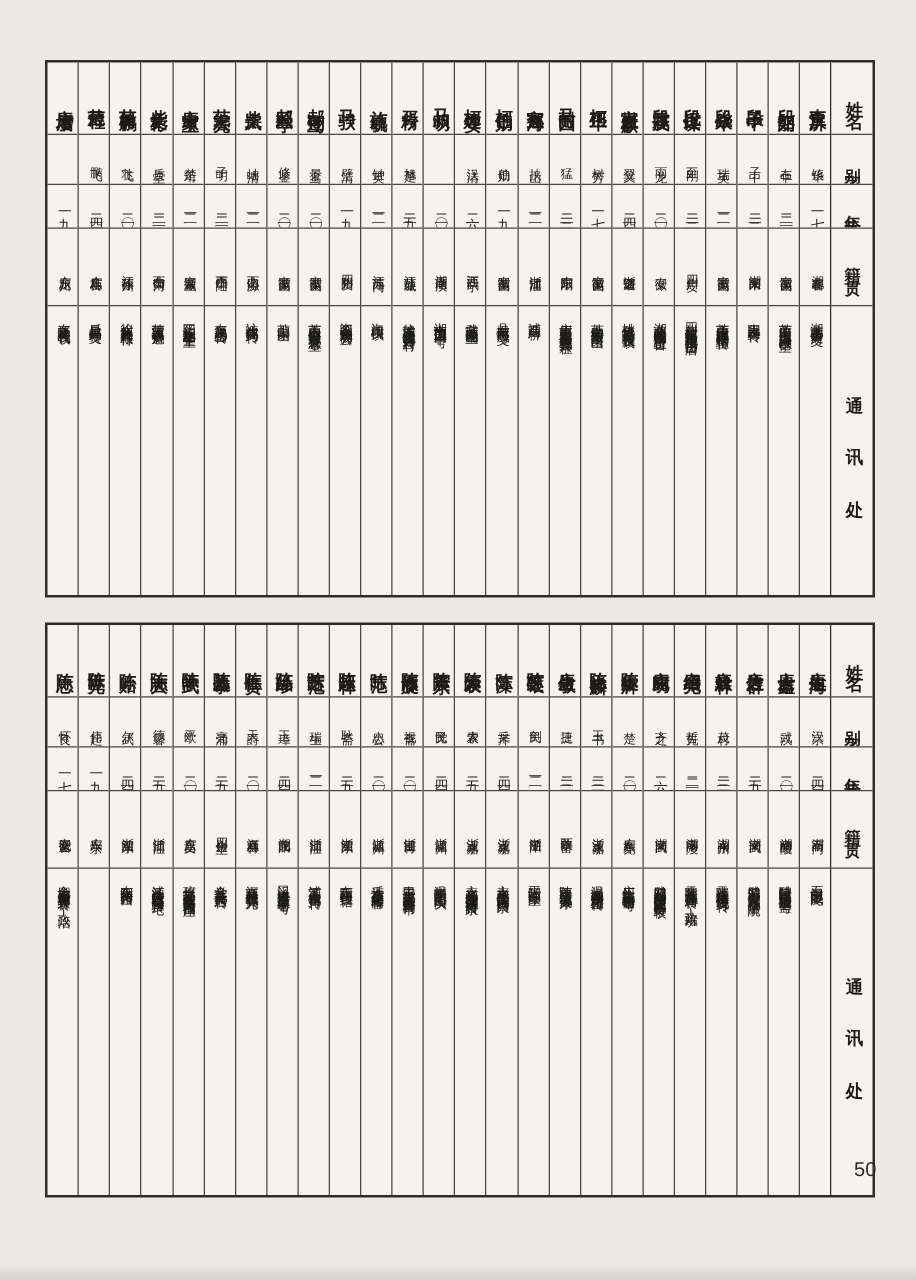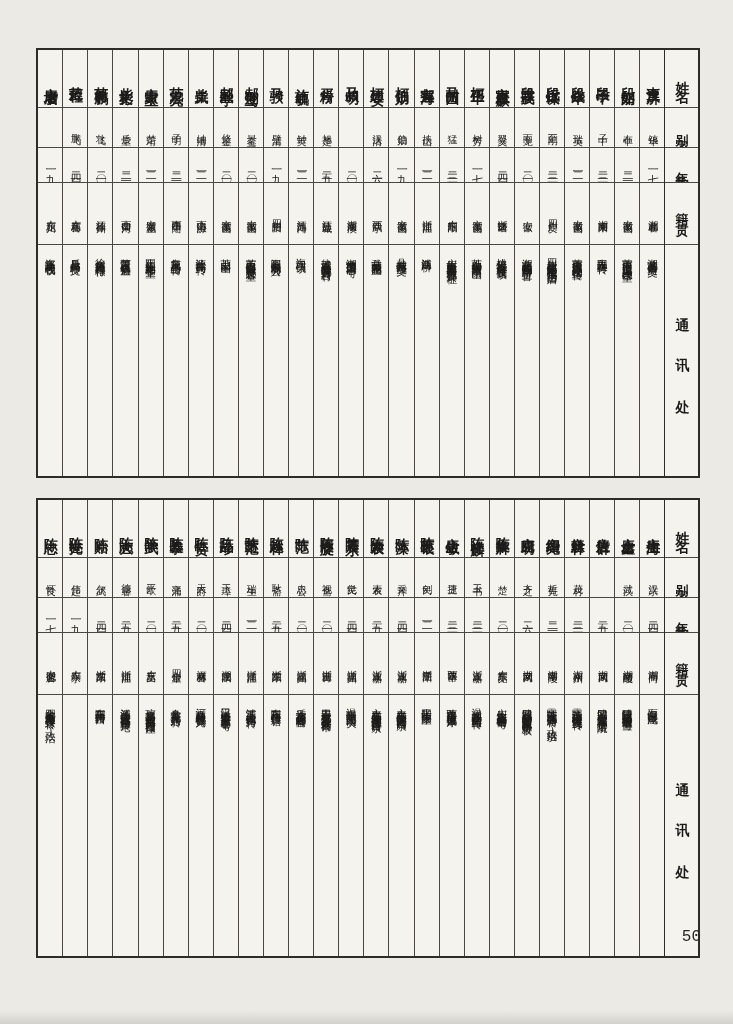--- a/index.html
+++ b/index.html
@@ -68,21 +68,21 @@
   .col.header .c-courtesy .vt { font-size:13px; letter-spacing:4px; }
   .col.header .c-age .vt      { font-size:13px; letter-spacing:3px; }
   .col.header .c-origin .vt   { font-size:13px; letter-spacing:11px; }
   .col.header .c-address .vt  { font-size:14px; letter-spacing:42px; }
   .col.header .c-address { align-items:center; padding-top:14px; }
   .page-number {
     position:absolute;
     right:32px; top:928px;
     font-size:16px;
     color:#2a2926;
-    font-family:Liberation Mono, monospace;
+    font-family:Liberation Sans, sans-serif;
   }
 </style>
 </head>
 <body>
 
 <div class="page">
   <div class="dtable top">
       <div class="col header">
         <div class="cell c-name">
           <span class="vt">姓名</span>

